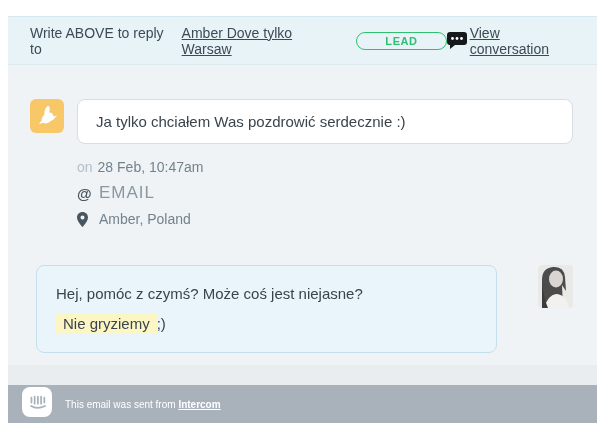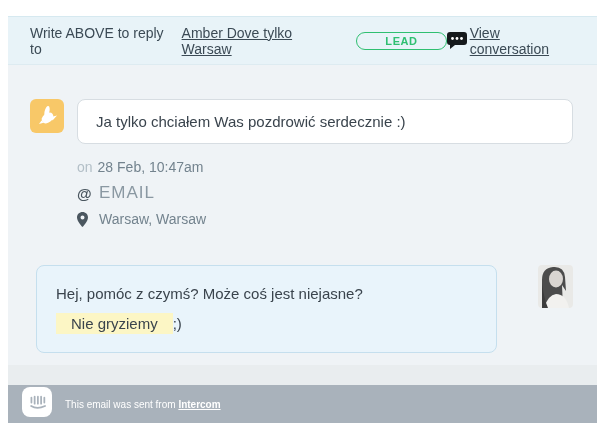--- a/index.html
+++ b/index.html
@@ -94,21 +94,21 @@
   .reply-row{display:flex; align-items:flex-start; margin-top:36px; padding-left:6px;gap:28px;}
   .reply-bubble{
     flex:1 1 auto;
     background:var(--reply-bubble-bg);
     border:1px solid var(--reply-bubble-border);
     border-radius:8px;
     padding:13px 19px;
     font-size:15px; color:var(--text-dark);
     line-height:30px;
   }
-  .highlight{background:var(--highlight-yellow); padding:2px 15px;}
+  .highlight{background:var(--highlight-yellow); padding:2px 7px;}
   .reply-avatar{
     width:35px; height:43px; flex:0 0 auto;
     margin-left:13px;
     border-radius:4px; overflow:hidden;
   }
   .byline{
     margin-top:9px;
     padding-right:48px;
     text-align:right;
     font-size:14px;
@@ -185,21 +185,21 @@
             <span class="at-glyph">@</span>
           </span>
         <span class="channel-label">EMAIL</span>
       </div>
       <div class="meta-row">
         <span class="meta-icon">
           <svg width="11" height="15" viewBox="0 0 11 15">
             <path d="M5.5 0 C2.4 0 0 2.4 0 5.4 C0 9.4 5.5 15 5.5 15 C5.5 15 11 9.4 11 5.4 C11 2.4 8.6 0 5.5 0 Z M5.5 7.4 A2 2 0 1 1 5.5 3.4 A2 2 0 0 1 5.5 7.4 Z" fill="#4a565f"></path>
           </svg>
         </span>
-        <span>Warsaw, Warsaw</span>
+        <span>Amber, Poland</span>
       </div>
     </div>
 
     <div class="reply-row">
       <div class="reply-bubble">
         <div>Hej, pomóc z czymś? Może coś jest niejasne?</div>
         <div><span class="highlight">Nie gryziemy</span><span>;)</span></div>
       </div>
       <div class="reply-avatar">
         <svg width="35" height="43" viewBox="0 0 35 43">

